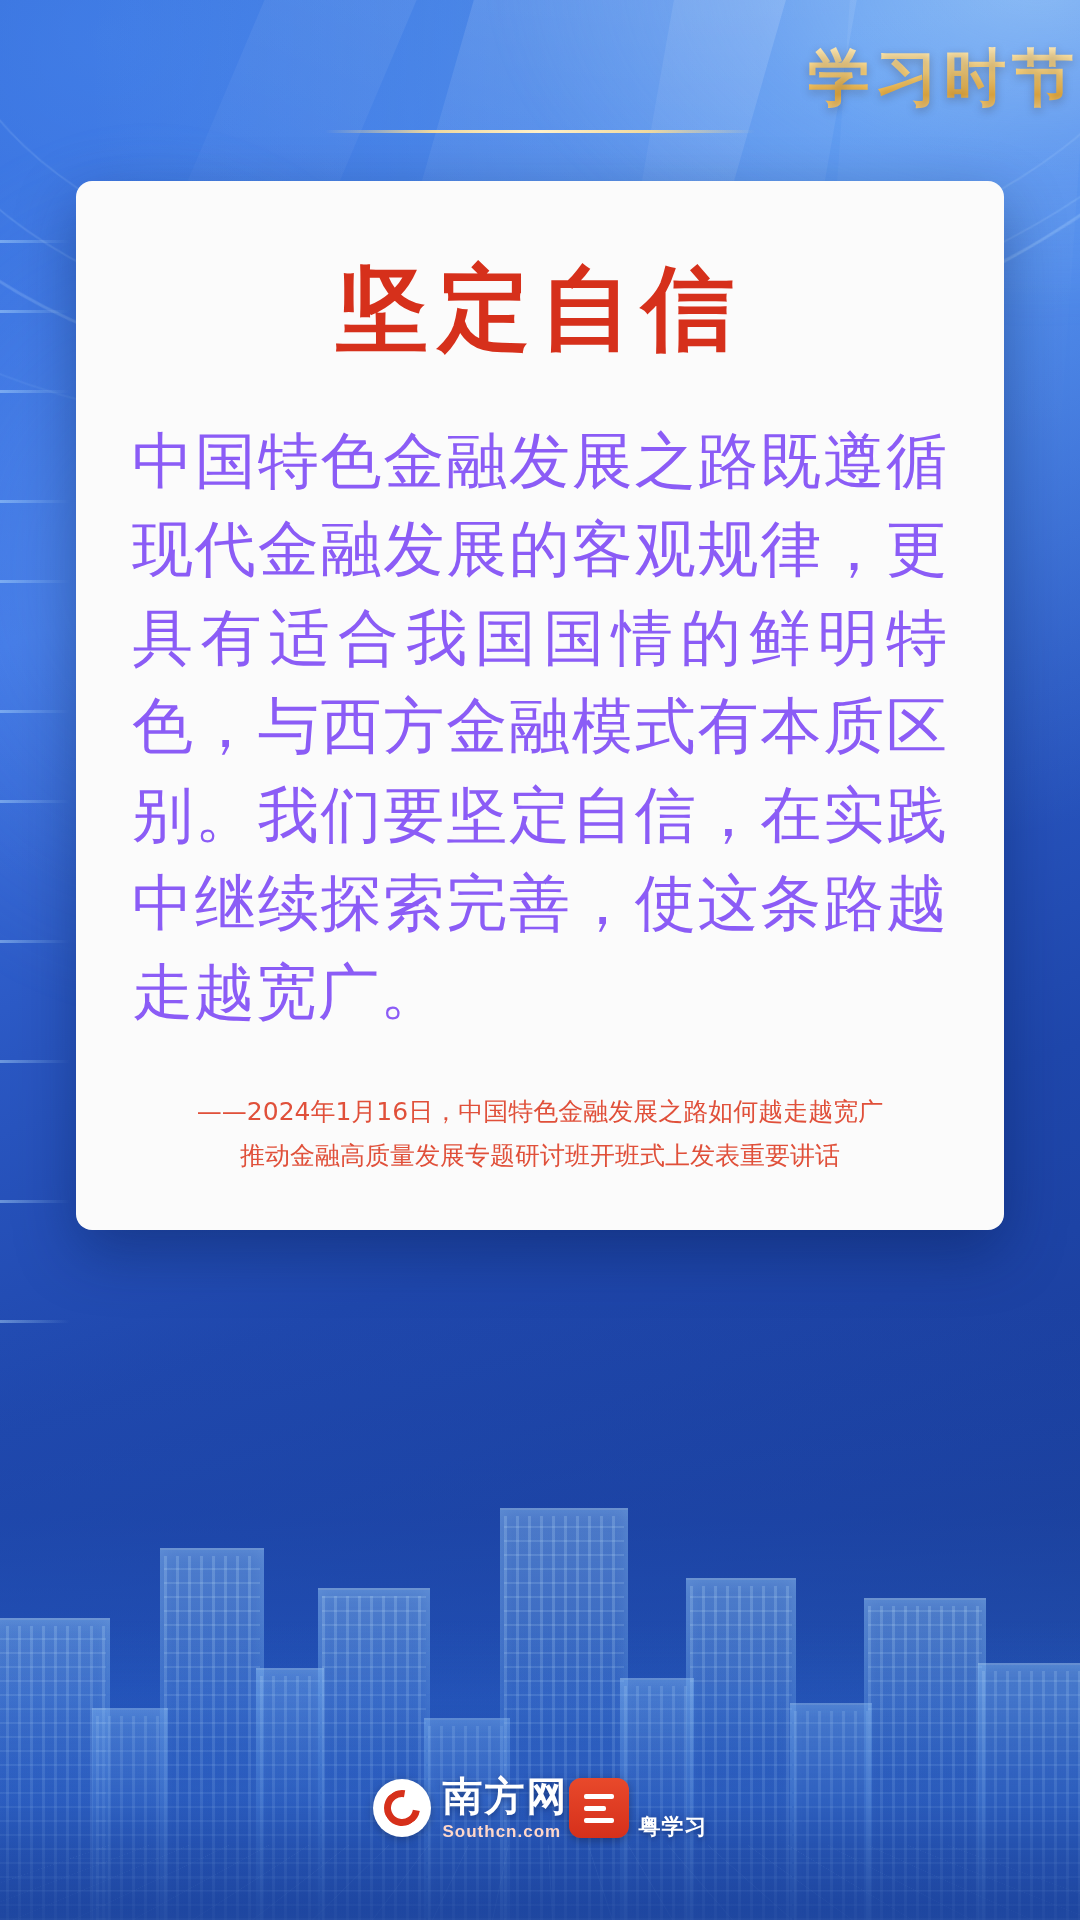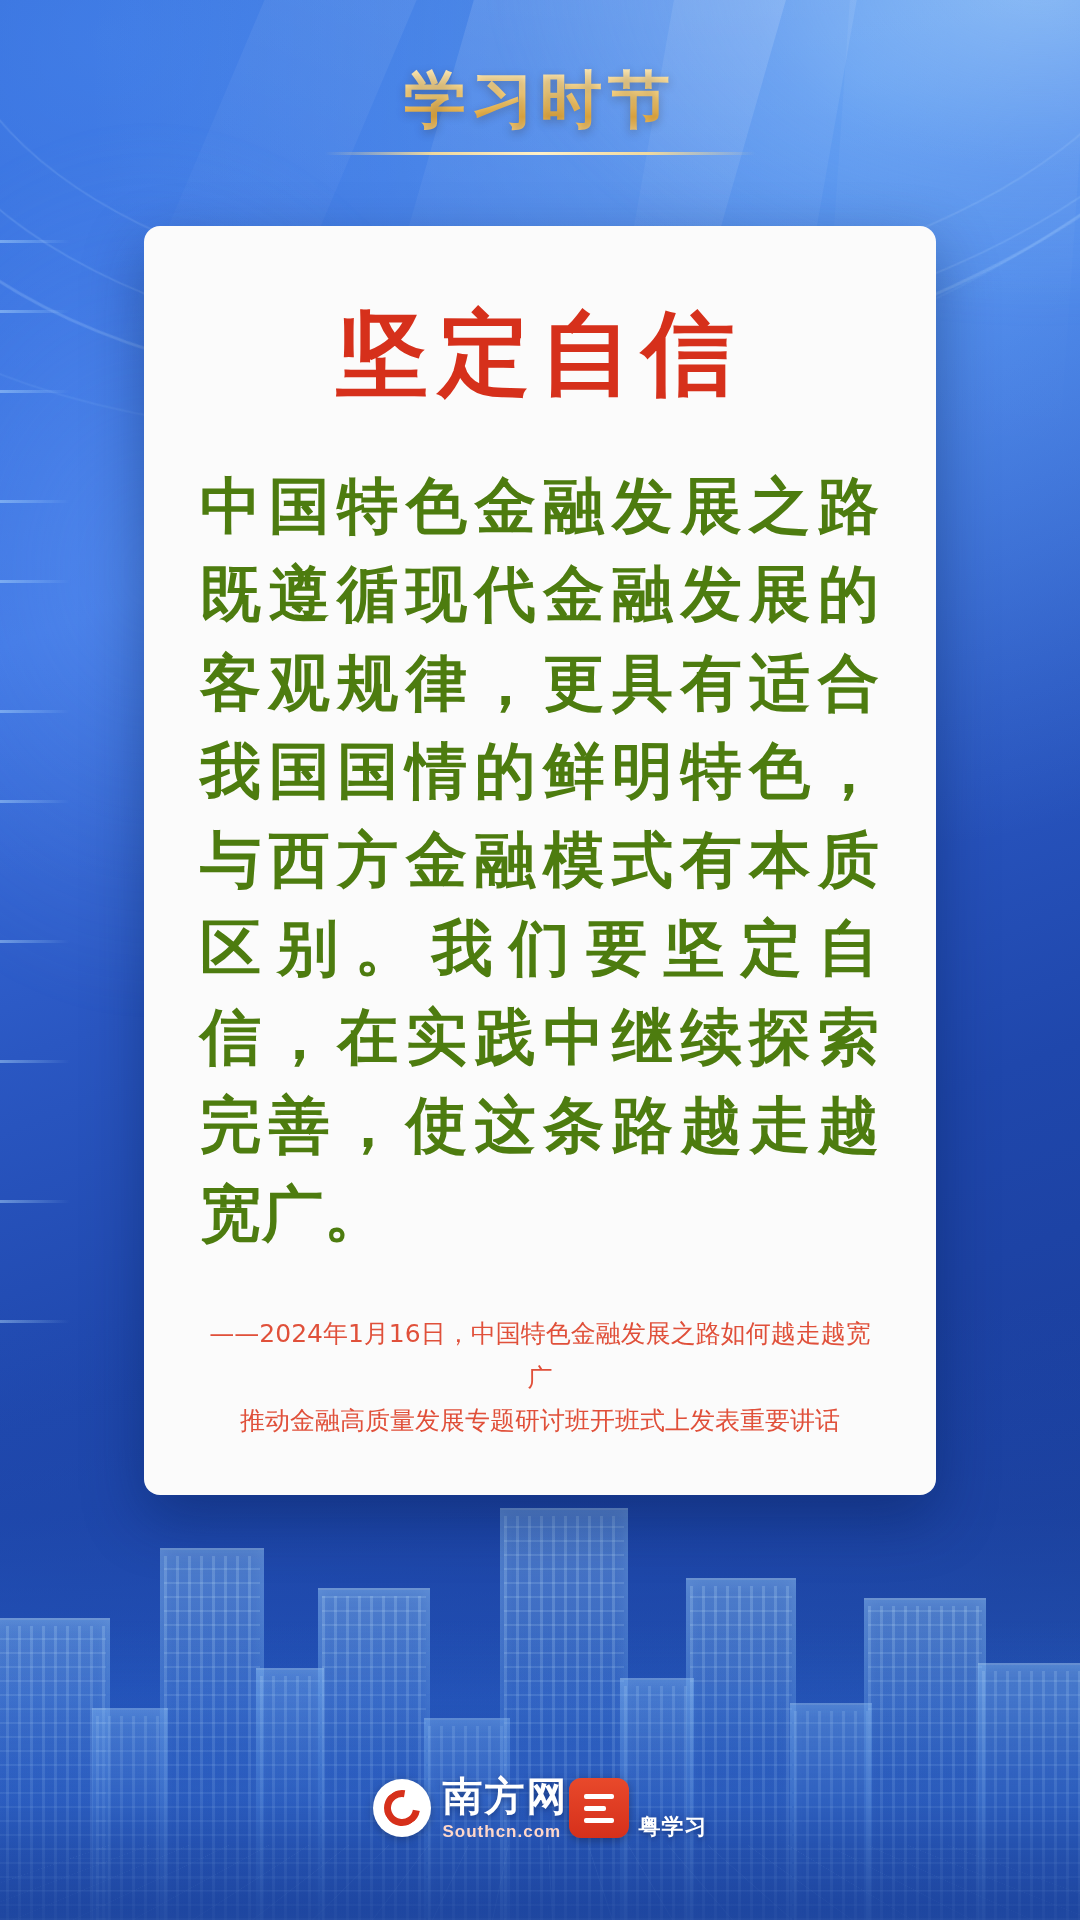--- a/index.html
+++ b/index.html
@@ -104,22 +104,23 @@
   .edge-bars { position: absolute; left: 0; top: 240px; width: 70px; height: 1200px; }
   .edge-bars i {
     position: absolute; left: 0; width: 100%; height: 3px;
     background: linear-gradient(90deg, rgba(190,230,255,0.45), rgba(190,230,255,0));
   }
 
   
   .header {
     position: relative;
     z-index: 5;
-    text-align: center;
-    padding-top: 58px;
+    text-align: right;
+    padding-top: 24px;
+    margin-top: 12px;
   }
   .brand {
     display: inline-block;
     position: relative;
     font-size: 62px;
     font-weight: bold;
     letter-spacing: 6px;
     color: #ffd98a;
     background: linear-gradient(180deg, #fff4d0 0%, #ffd77e 45%, #f0b547 70%, #ffe6ad 100%);
     -webkit-background-clip: text;
@@ -144,44 +145,44 @@
     letter-spacing: 1px;
     text-shadow: 0 4px 16px rgba(0,25,80,0.55), 0 1px 0 rgba(0,40,110,0.5);
     font-family: "DejaVu Sans", "Liberation Sans", sans-serif;
   }
   .headline .l2 { display: block; }
 
   
   .card {
     position: relative;
     z-index: 6;
-    margin: 71px auto 0;
-    width: 792px;
+    margin: 48px auto 0;
+    width: 928px;
     min-height: 1000px;
     background: #fbfbfb;
     border-radius: 16px;
     box-shadow: 0 22px 60px rgba(5,25,75,0.40);
     padding: 66px 56px 52px;
     box-sizing: border-box;
   }
   .card-title {
     text-align: center;
     font-size: 92px;
     font-weight: bold;
     letter-spacing: 10px;
     color: #d6301b;
     font-family: "DejaVu Sans", "Liberation Sans", sans-serif;
     margin-bottom: 46px;
   }
   .card-body {
     font-family: "DejaVu Serif", "Liberation Serif", serif;
-    font-weight: bold;
+    font-weight: normal;
     font-size: 61px;
     line-height: 1.45;
-    color: #4d7c0f;
+    color: #8b5cf6;
     text-align: justify;
     text-justify: inter-character;
     letter-spacing: 1px;
   }
   .card-source {
     margin-top: 54px;
     text-align: center;
     color: #e0503a;
     font-size: 25px;
     line-height: 1.75;

